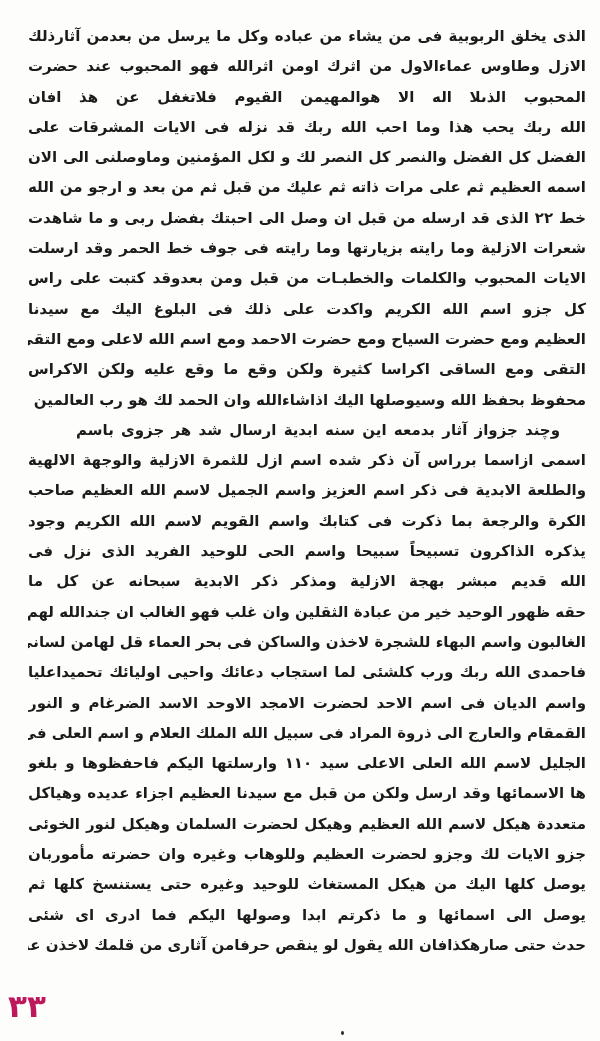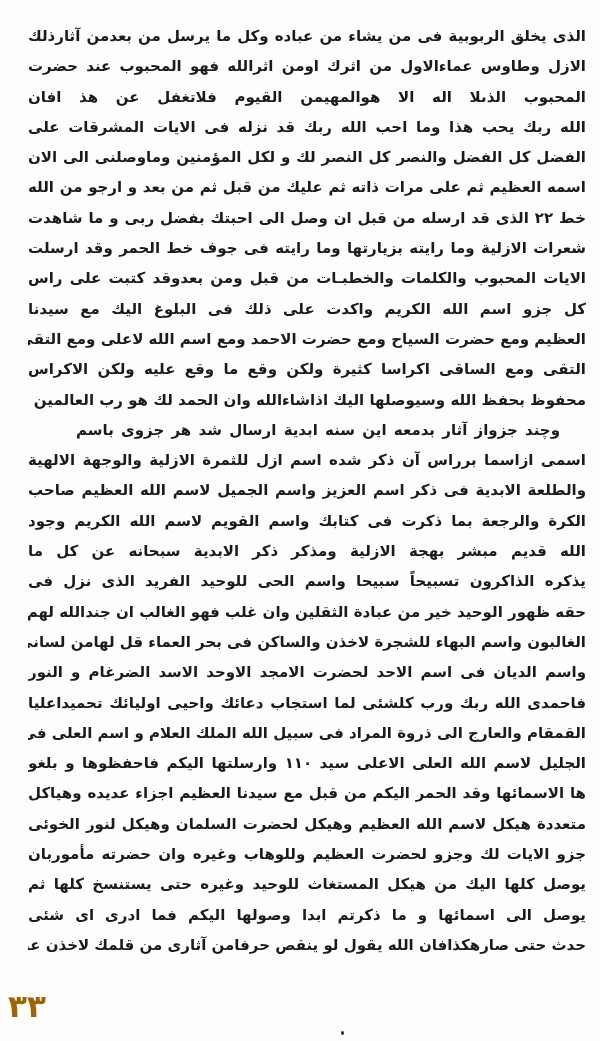--- a/index.html
+++ b/index.html
@@ -36,21 +36,21 @@
   .line.indent{
     padding-right:26px;
     margin-left:48px;
   }
   .pagenum{
     position:absolute;
     left:8px;
     top:988px;
     font-size:31px;
     font-weight:bold;
-    color:#a16207;
+    color:#be185d;
     direction:rtl;
     letter-spacing:1px;
   }
   .speck{
     position:absolute;
     left:341px;
     top:1031px;
     width:3px;
     height:4px;
     background:#2a2a2a;
@@ -72,29 +72,29 @@
     <div class="line">شعرات الازلية وما رايته بزيارتها وما رايته فى جوف خط الحمر وقد ارسلت</div>
     <div class="line">الايات المحبوب والكلمات والخطبـات من قبل ومن بعدوقد كتبت على راس</div>
     <div class="line">كل جزو اسم الله الكريم واكدت على ذلك فى البلوغ اليك مع سيدنا</div>
     <div class="line">العظيم ومع حضرت السياح ومع حضرت الاحمد ومع اسم الله لاعلى ومع التقى</div>
     <div class="line">التقى ومع الساقى اكراسا كثيرة ولكن وقع ما وقع عليه ولكن الاكراس</div>
     <div class="line">محفوظ بحفظ الله وسيوصلها اليك اذاشاءالله وان الحمد لك هو رب العالمين ٠</div>
     <div class="line indent">وچند جزواز آثار بدمعه اين سنه ابدية ارسال شد هر جزوى باسم</div>
     <div class="line">اسمى ازاسما برراس آن ذكر شده اسم ازل للثمرة الازلية والوجهة الالهية</div>
     <div class="line">والطلعة الابدية فى ذكر اسم العزيز واسم الجميل لاسم الله العظيم صاحب</div>
     <div class="line">الكرة والرجعة بما ذكرت فى كتابك واسم القويم لاسم الله الكريم وجود</div>
+    <div class="line">يذكره الذاكرون تسبيحاً سبيحا واسم الحى للوحيد الفريد الذى نزل فى</div>
     <div class="line">الله قديم مبشر بهجة الازلية ومذكر ذكر الابدية سبحانه عن كل ما</div>
-    <div class="line">يذكره الذاكرون تسبيحاً سبيحا واسم الحى للوحيد الفريد الذى نزل فى</div>
     <div class="line">حقه ظهور الوحيد خير من عبادة الثقلين وان غلب فهو الغالب ان جندالله لهم</div>
     <div class="line">الغالبون واسم البهاء للشجرة لاخذن والساكن فى بحر العماء قل لهامن لسانى</div>
+    <div class="line">فاحمدى الله ربك ورب كلشئى لما استجاب دعائك واحيى اوليائك تحميداعليا</div>
     <div class="line">واسم الديان فى اسم الاحد لحضرت الامجد الاوحد الاسد الضرغام و النور</div>
-    <div class="line">فاحمدى الله ربك ورب كلشئى لما استجاب دعائك واحيى اوليائك تحميداعليا</div>
     <div class="line">القمقام والعارج الى ذروة المراد فى سبيل الله الملك العلام و اسم العلى فى اسم</div>
     <div class="line">الجليل لاسم الله العلى الاعلى سيد ١١٠ وارسلتها اليكم فاحفظوها و بلغو</div>
-    <div class="line">ها الاسمائها وقد الحمر اليكم من قبل مع سيدنا العظيم اجزاء عديده وهياكل</div>
+    <div class="line">ها الاسمائها وقد ارسل ولكن من قبل مع سيدنا العظيم اجزاء عديده وهياكل</div>
     <div class="line">متعددة هيكل لاسم الله العظيم وهيكل لحضرت السلمان وهيكل لنور الخوئى</div>
     <div class="line">جزو الايات لك وجزو لحضرت العظيم وللوهاب وغيره وان حضرته مأموربان</div>
     <div class="line">يوصل كلها اليك من هيكل المستغاث للوحيد وغيره حتى يستنسخ كلها ثم</div>
     <div class="line">يوصل الى اسمائها و ما ذكرتم ابدا وصولها اليكم فما ادرى اى شئى</div>
     <div class="line">حدث حتى صارهكذافان الله يقول لو ينقص حرفامن آثارى من قلمك لاخذن عنك</div>
   </div>
 
   <div class="pagenum">٣٣</div>
   <div class="speck"></div>
 </div>

